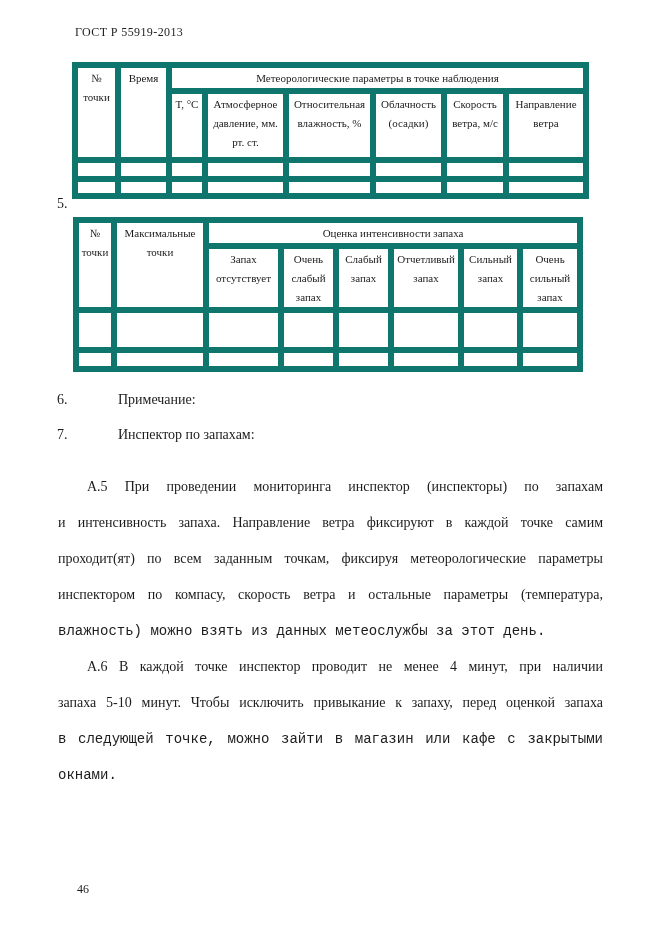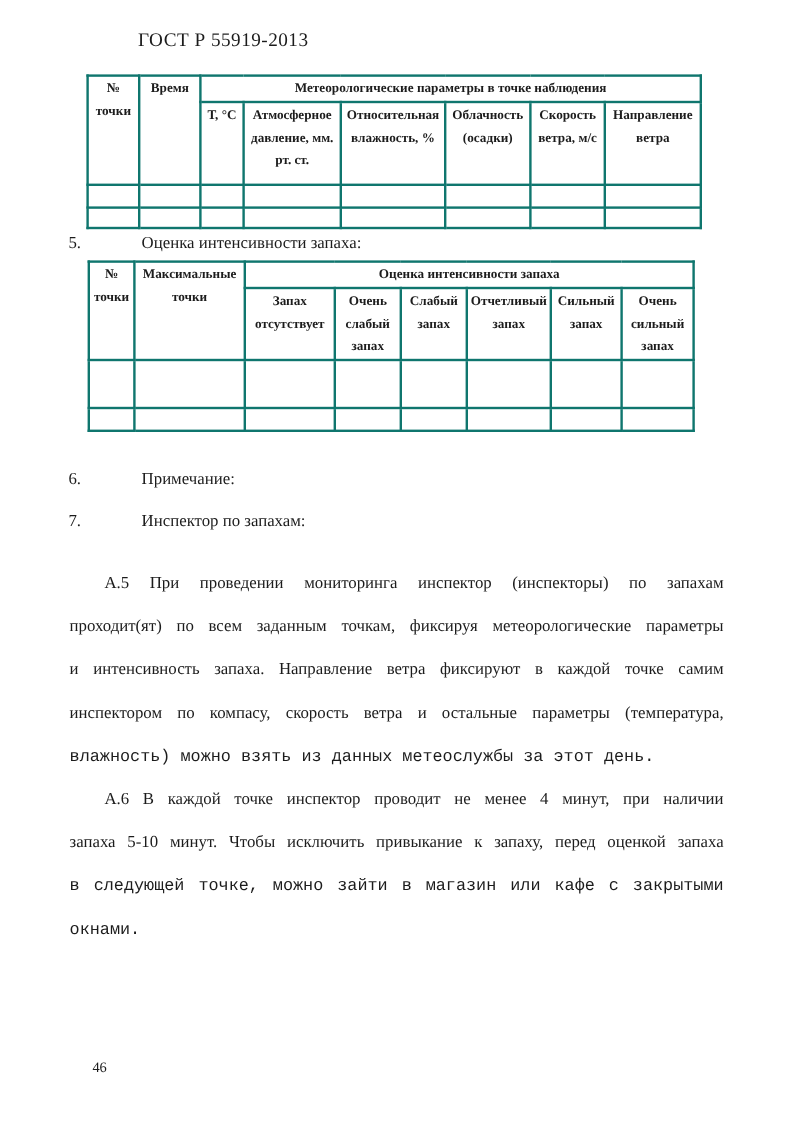--- a/index.html
+++ b/index.html
@@ -10,39 +10,38 @@
     height: 936px;
     background: #ffffff;
     color: #1c1c1c;
     font-family: "Liberation Serif", serif;
     overflow: hidden;
   }
   .doc-header {
     position: absolute;
     left: 75px;
     top: 25px;
-    font-size: 16px;
+    font-size: 12px;
     letter-spacing: 0.4px;
-    margin-left: 40px;
   }
   
   table.tbl {
     position: absolute;
     border-collapse: collapse;
     table-layout: fixed;
     font-size: 11px;
     line-height: 19px;
     text-align: center;
     border: 2px solid #3d3d3d;
   }
   .tbl th, .tbl td {
-    border: 2px solid #0f766e;
+    border: 6px solid #0f766e;
     padding: 1px 2px 0 2px;
     vertical-align: top;
-    font-weight: bold;
+    font-weight: normal;
     overflow: hidden;
   }
   table.met  { left: 72px; top: 62px;  width: 511px; }
   table.odor { left: 73px; top: 217px; width: 504px; }
   .met  tr.h1 { height: 20px; }
   .met  tr.h2 { height: 69px; }
   .met  tr.r1 { height: 19px; }
   .met  tr.r2 { height: 17px; }
   .odor tr.h1 { height: 22px; }
   .odor tr.h2 { height: 60px; }
@@ -130,21 +129,20 @@
       <td></td>
           <td></td>
       <td></td>
           <td></td>
     </tr>
   </tbody>
     </table>
 
   <div class="item item5">
     <span class="inum">5.</span>
-    <span class="ilabel">Оценка интенсивности запаха:</span>
   </div>
 
   <table class="tbl odor">
     <colgroup>
       <col style="width:38px">
         <col style="width:92px">
         <col style="width:75px">
         <col style="width:55px">
       <col style="width:55px">
         <col style="width:70px">
@@ -194,22 +192,22 @@
   </div>
 
   <div class="item item7">
     <span class="inum">7.</span>
     <span class="ilabel">Инспектор по запахам:</span>
   </div>
 
   <div class="bodytext">
     <div class="para">
       <div class="jline first">А.5 При проведении мониторинга инспектор (инспекторы) по запахам</div>
+      <div class="jline">и интенсивность запаха. Направление ветра фиксируют в каждой точке самим</div>
       <div class="jline">проходит(ят) по всем заданным точкам, фиксируя метеорологические параметры</div>
-      <div class="jline">и интенсивность запаха. Направление ветра фиксируют в каждой точке самим</div>
       <div class="jline">инспектором по компасу, скорость ветра и остальные параметры (температура,</div>
       <div class="jline last">влажность) можно взять из данных метеослужбы за этот день.</div>
     </div>
     <div class="para">
       <div class="jline first">А.6 В каждой точке инспектор проводит не менее 4 минут, при наличии</div>
       <div class="jline">запаха 5-10 минут. Чтобы исключить привыкание к запаху, перед оценкой запаха</div>
       <div class="jline last">в следующей точке, можно зайти в магазин или кафе с закрытыми окнами.</div>
     </div>
   </div>
 

